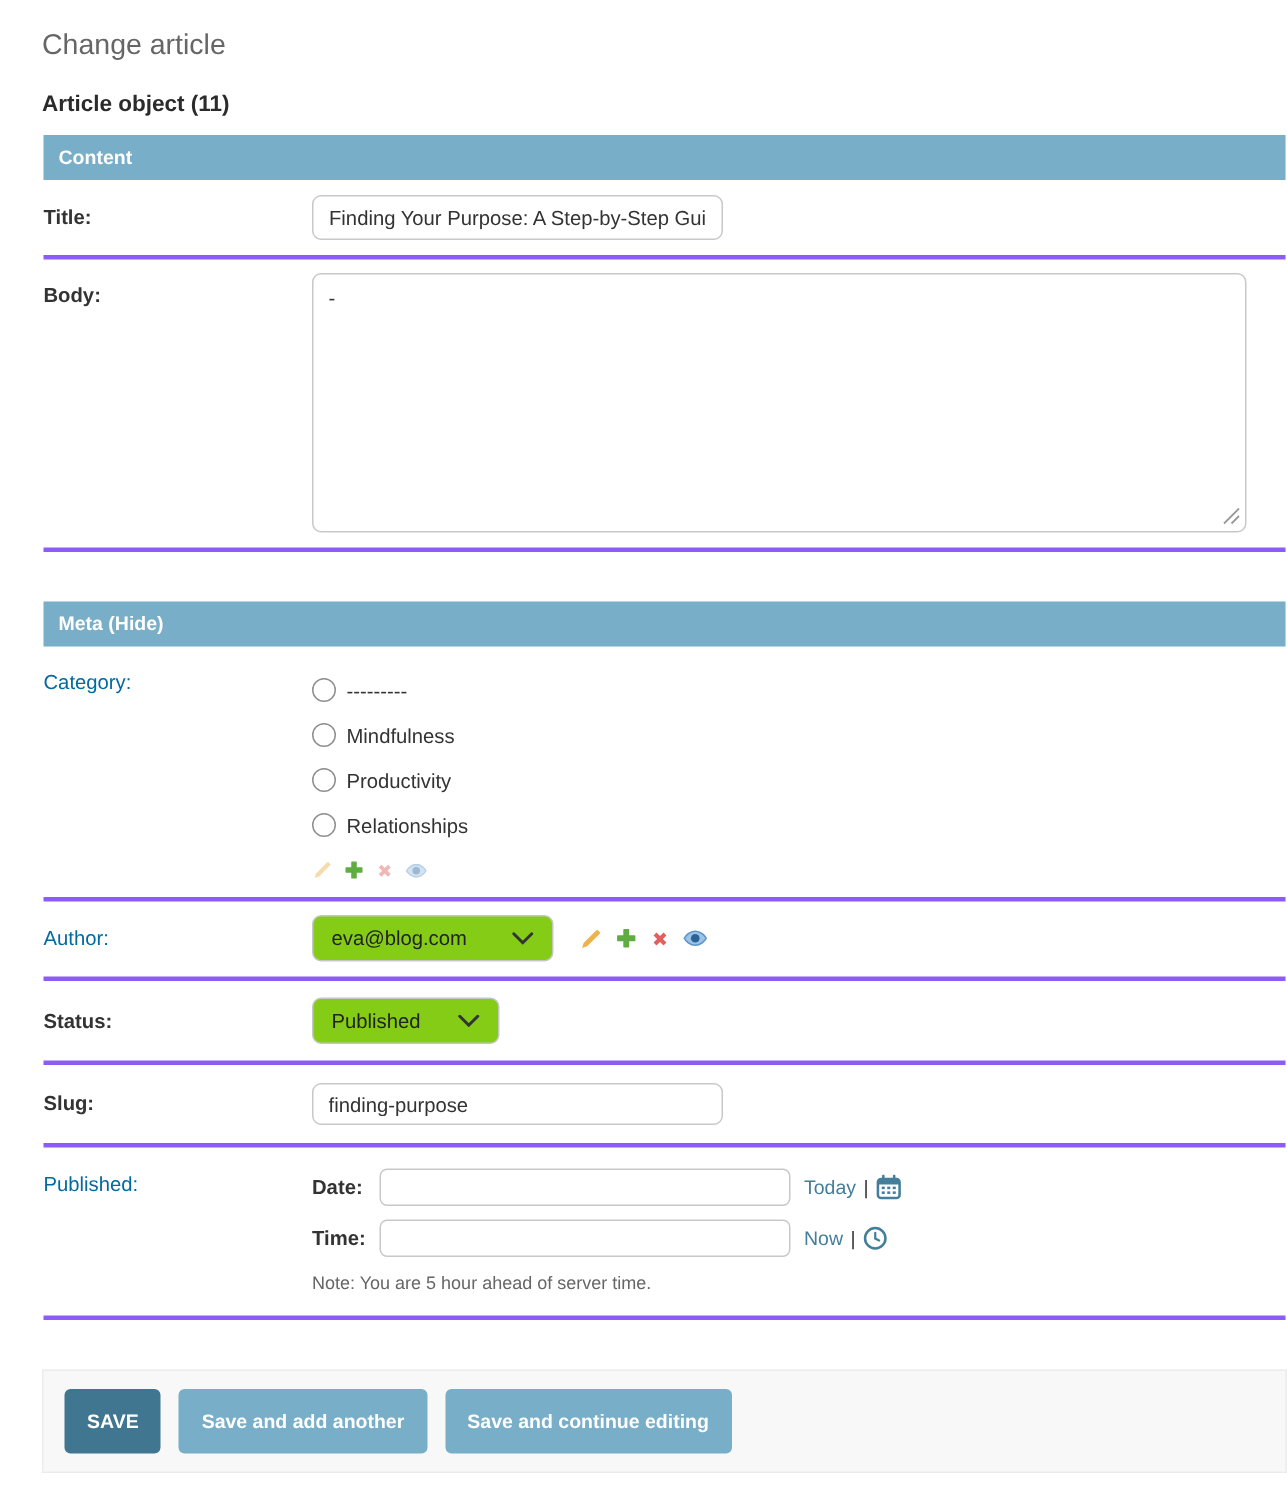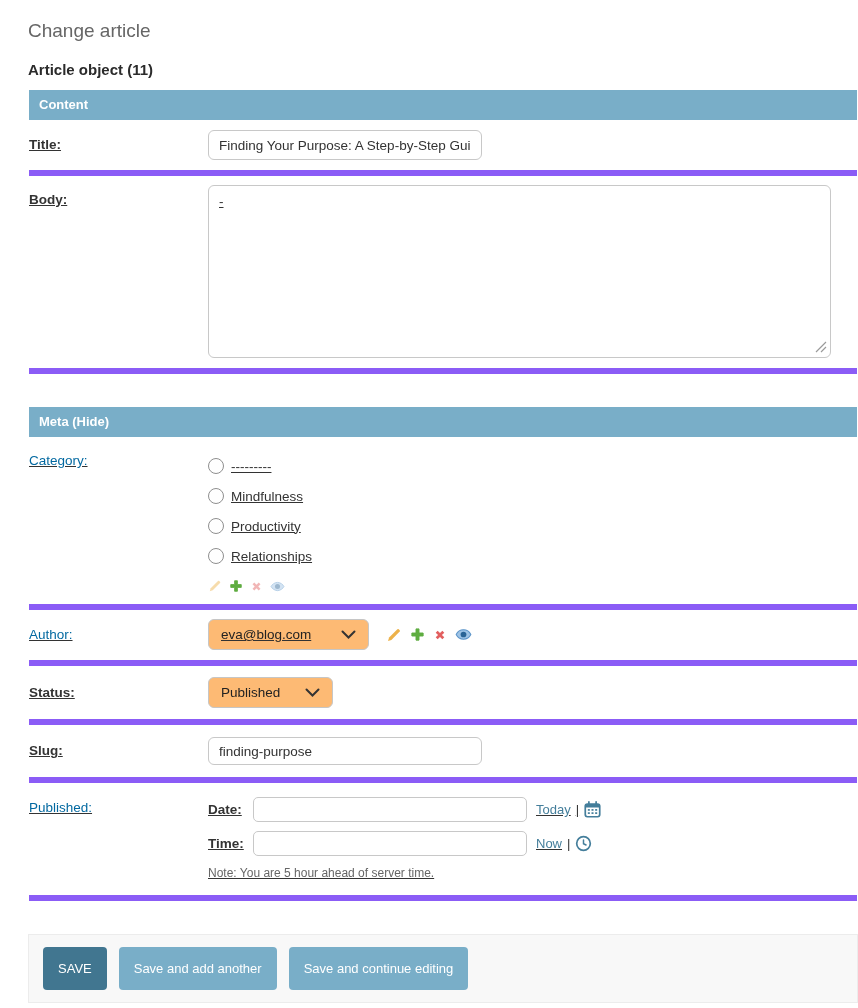--- a/index.html
+++ b/index.html
@@ -24,23 +24,22 @@
   .module { margin:1px; }
   .module + .module { margin-top:33px; }
   .module-header {
     background:#79aec8; color:#fff;
     font-size:13px; font-weight:700;
     padding:8px 10px; line-height:14px;
   }
 
   .form-row {
     display:flex; align-items:flex-start;
-    border-bottom:6px solid #8b5cf6;
+    border-bottom:3px solid #8b5cf6;
     padding:10px 0;
-    text-decoration:underline;
   }
   .flabel {
     width:179px; flex:0 0 179px;
     padding-top:7px;
     color:#0369a1; font-size:13.5px;
   }
   .flabel.bold { font-weight:700; color:#333; }
   .field { flex:1; }
 
   input[type="text"] {
@@ -83,21 +82,21 @@
   .radio-label { color:#333; }
 
   .icon-row { display:flex; align-items:center; gap:7px; margin-top:5px; height:20px; }
   .icon-row.faded .rw-icon { opacity:.45; }
   .icon-row.faded .rw-icon.icon-add { opacity:1; }
   .rw-icon { display:inline-flex; cursor:pointer; }
 
   
   .fake-select {
     height:31px; border:1px solid #c6c6c6; border-radius:6px;
-    background:#fdba74; display:inline-flex; align-items:center;
+    background:#84cc16; display:inline-flex; align-items:center;
     justify-content:space-between; padding:0 12px;
     font-size:13.5px; color:#222; cursor:default;
   }
   .select-author { width:161px; }
   .select-status { width:125px; }
 
   .author-line { display:flex; align-items:center; }
   .author-line .icons { display:flex; align-items:center; gap:8px; margin-left:17px; }
 
   .row-author { padding:9px 0 10px 0; }
@@ -122,21 +121,21 @@
 
   
   .submit-row {
     margin-top:33px; margin-right:0;
     background:#f8f8f8; border:1px solid #ececec;
     padding:12px 14px; display:flex; gap:12px; align-items:center;
   }
   .btn {
     border:none; border-radius:4px; cursor:pointer;
     background:#79aec8; color:#fff;
-    font-family:inherit; font-size:13px; font-weight:400;
+    font-family:inherit; font-size:13px; font-weight:700;
     padding:0 15px; height:43px; line-height:33px;
   }
   .btn.default { background:#417690; }
 </style>
 </head>
 <body>
 
 <div class="page">
 
   <h1 class="page-title">Change article</h1>

